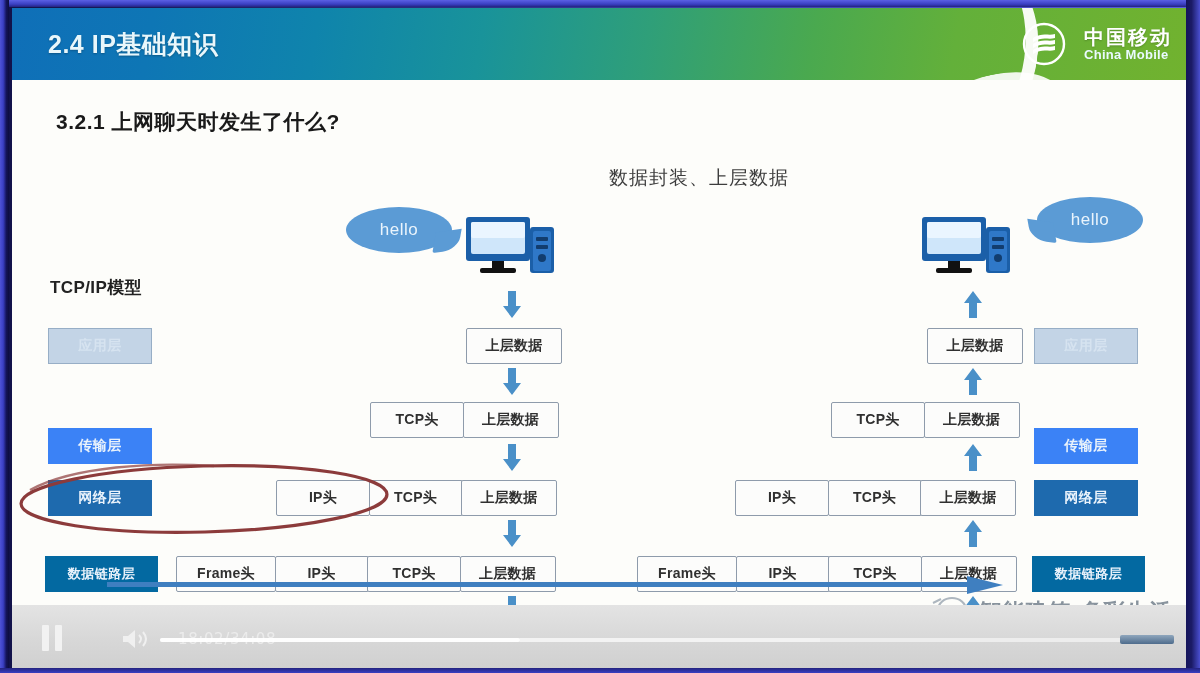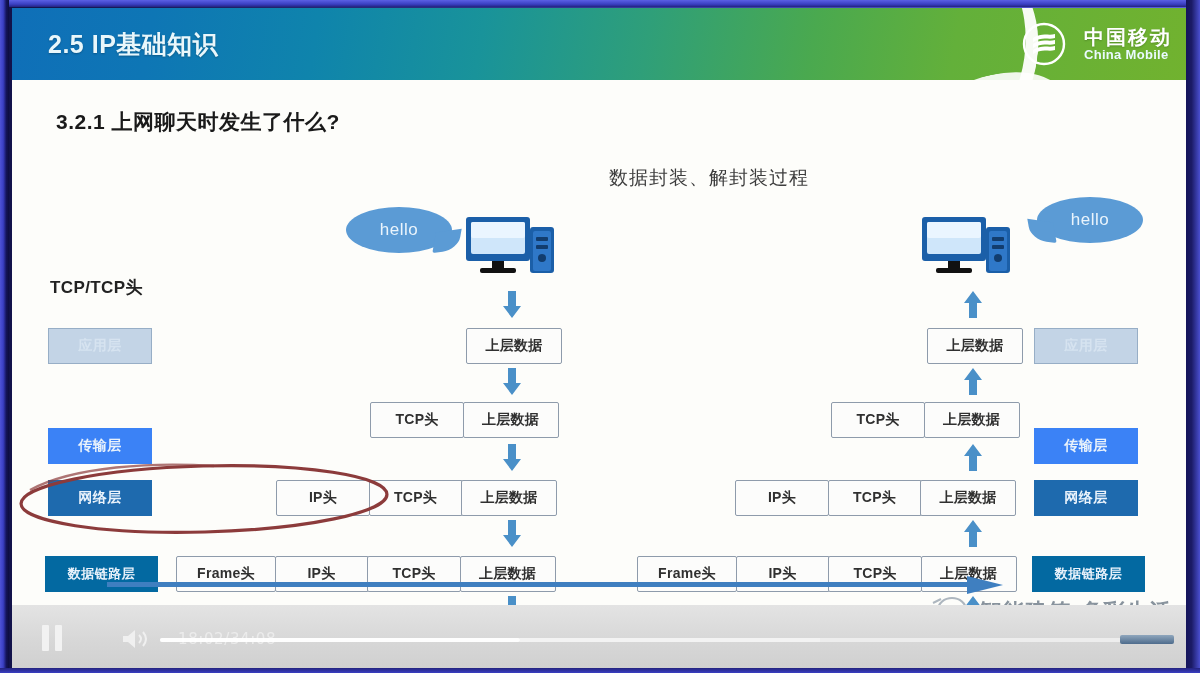--- a/index.html
+++ b/index.html
@@ -270,43 +270,43 @@
   <div class="bezel-left"></div>
   <div class="bezel-right"></div>
   <div class="bezel-bottom"></div>
 
   <div id="slide">
 
     <div id="header">
       <div class="arc"></div>
       <div class="arc2"></div>
 
-      <div id="slide-title">2.5 IP基础知识</div>
+      <div id="slide-title">2.4 IP基础知识</div>
 
       <div id="cm-logo">
         <div class="mark">
           <svg viewBox="0 0 44 44" width="44" height="44">
             <circle cx="22" cy="22" r="20" fill="none" stroke="#ffffff" stroke-width="2.4"></circle>
             <path d="M11 16 C20 10, 26 14, 33 12 L33 16 C26 18, 20 14, 11 20 Z" fill="#ffffff"></path>
             <path d="M11 22 C20 16, 26 20, 33 18 L33 22 C26 24, 20 20, 11 26 Z" fill="#ffffff"></path>
             <path d="M11 28 C20 22, 26 26, 33 24 L33 28 C26 30, 20 26, 11 32 Z" fill="#ffffff"></path>
           </svg>
         </div>
         <div class="cm-text">
           <div class="cm-cn">中国移动</div>
           <div class="cm-en">China Mobile</div>
         </div>
       </div>
     </div>
 
     <div id="sub-title">3.2.1 上网聊天时发生了什么?</div>
 
-    <div id="diagram-title">数据封装、解封装过程</div>
-
-    <div id="model-caption">TCP/TCP头</div>
+    <div id="diagram-title">数据封装、上层数据</div>
+
+    <div id="model-caption">TCP/IP模型</div>
 
     <div class="bubble" id="bub-left">
       <span>hello</span>
       <span class="tail"></span>
     </div>
 
     <div class="pc" id="pc-left">
       <svg viewBox="0 0 96 68" width="96" height="68">
         <rect x="2" y="4" width="64" height="44" rx="3" fill="#1b5fa8"></rect>
         <rect x="7" y="9" width="54" height="32" rx="2" fill="#cfe6fa"></rect>

